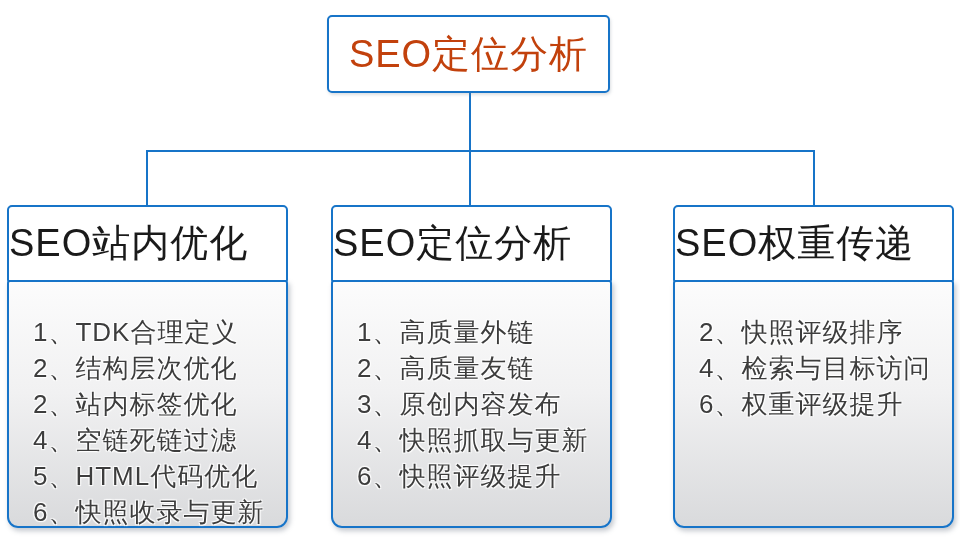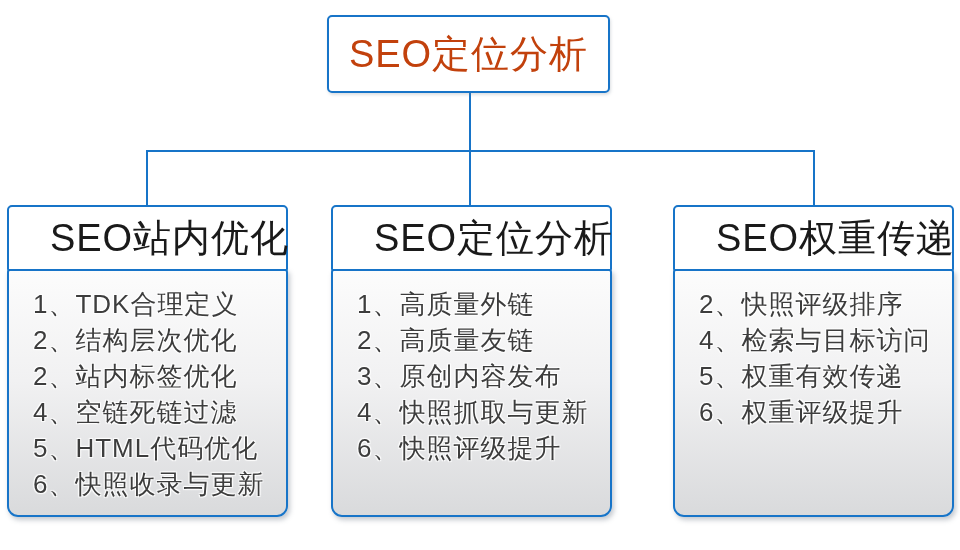--- a/index.html
+++ b/index.html
@@ -50,46 +50,45 @@
     top: 205px;
     width: 281px;
     z-index: 2;
   }
   .col-inner-left   { left: 7px;   }
   .col-inner-mid    { left: 331px; }
   .col-inner-right  { left: 673px; }
   .col-header {
     box-sizing: border-box;
     width: 100%;
-    height: 66px;
+    height: 77px;
     background: #ffffff;
     border: 2px solid #1774c8;
     border-radius: 5px 5px 2px 2px;
     display: flex;
     align-items: center;
-    justify-content: center;
+    justify-content: flex-start;
     position: relative;
     z-index: 3;
-    padding-left: 44px;
   }
   .col-header .node-label {
     font-size: 38px;
     color: #1a1a1a;
     letter-spacing: 1px;
     white-space: nowrap;
   }
   .col-list {
     box-sizing: border-box;
     width: 100%;
     height: 248px;
     margin-top: -2px;
     background: linear-gradient(to bottom, #fcfcfc 0%, #f1f1f2 45%, #d9dadc 100%);
     border: 2px solid #1774c8;
     border-radius: 3px 3px 11px 11px;
-    padding: 15px 6px 0 24px;
+    padding: 32px 6px 0 24px;
     box-shadow: 2px 3px 5px rgba(110,120,135,0.4);
     z-index: 2;
   }
   .list-item {
     font-size: 26px;
     line-height: 36px;
     color: #3d3d3d;
     letter-spacing: 1px;
     white-space: nowrap;
     text-shadow:
@@ -141,18 +140,17 @@
     </div>
   </div>
 
   <div class="column col-inner-right">
     <div class="col-header">
       <span class="node-label">SEO权重传递</span>
     </div>
     <div class="col-list">
       <div class="list-item">2、快照评级排序</div>
       <div class="list-item">4、检索与目标访问</div>
-      <div class="list-item">5、权重有效传递</div>
       <div class="list-item">6、权重评级提升</div>
     </div>
   </div>
 
 </div>
 
 </body></html>

